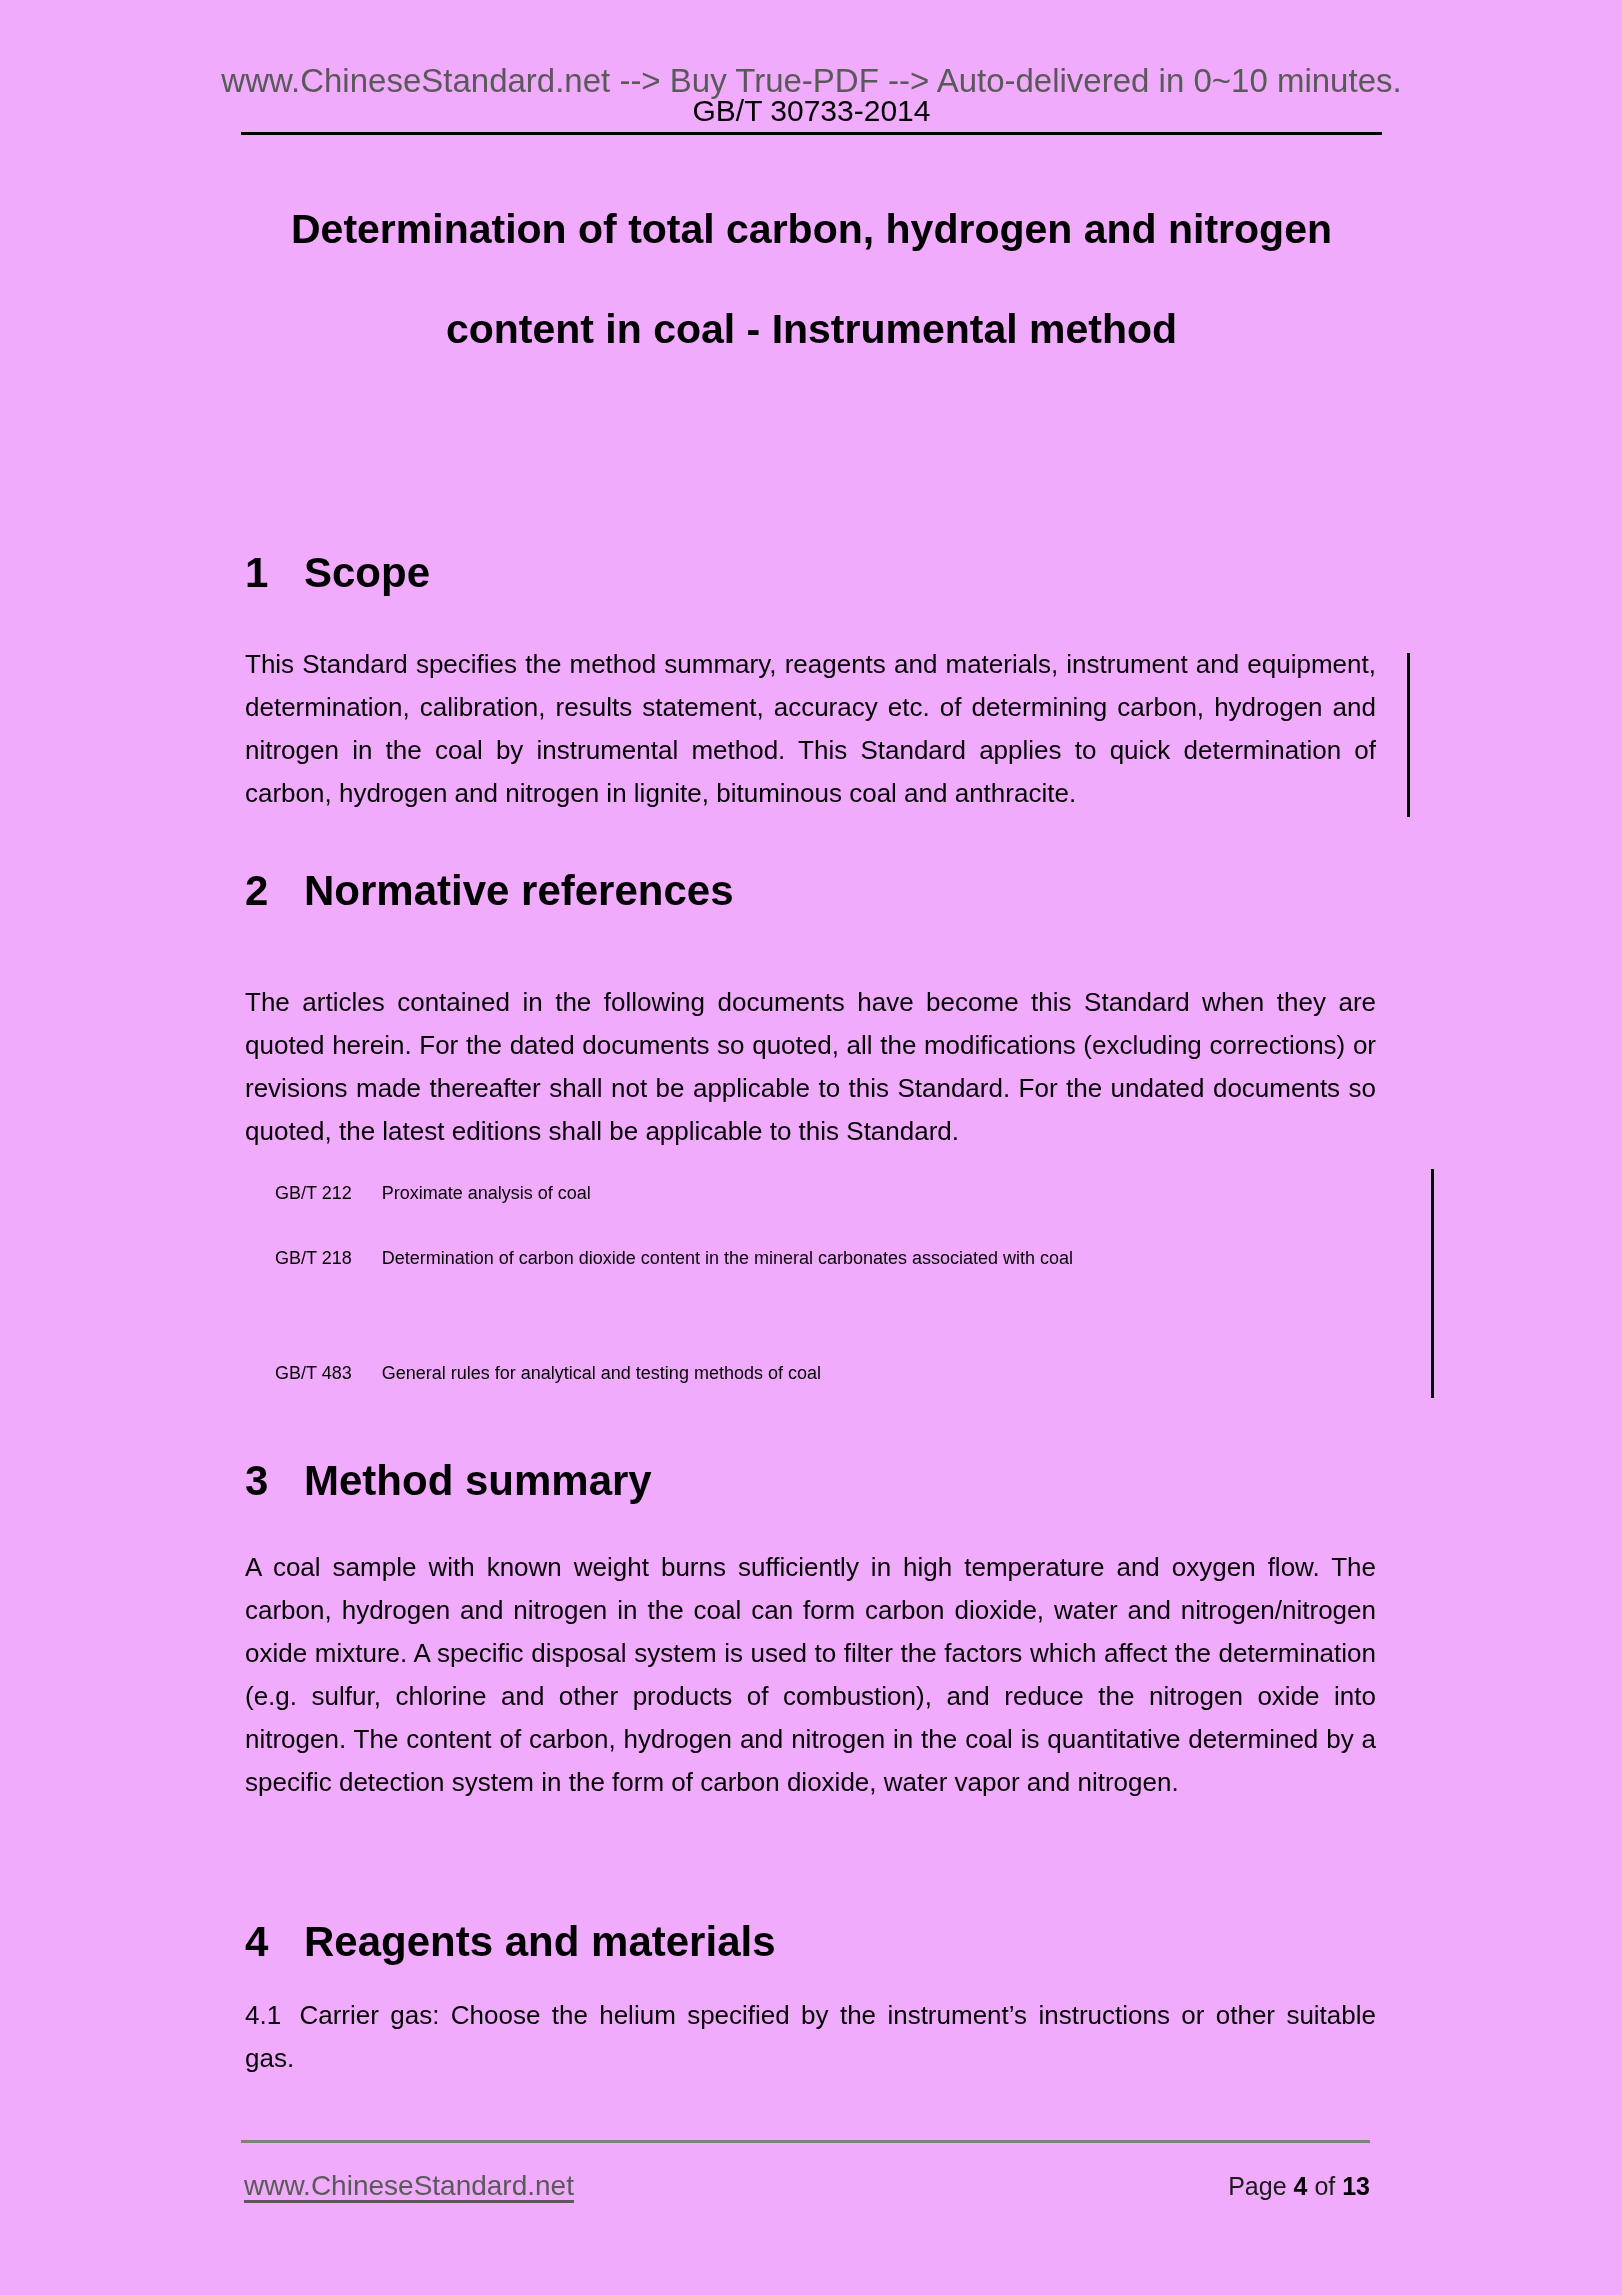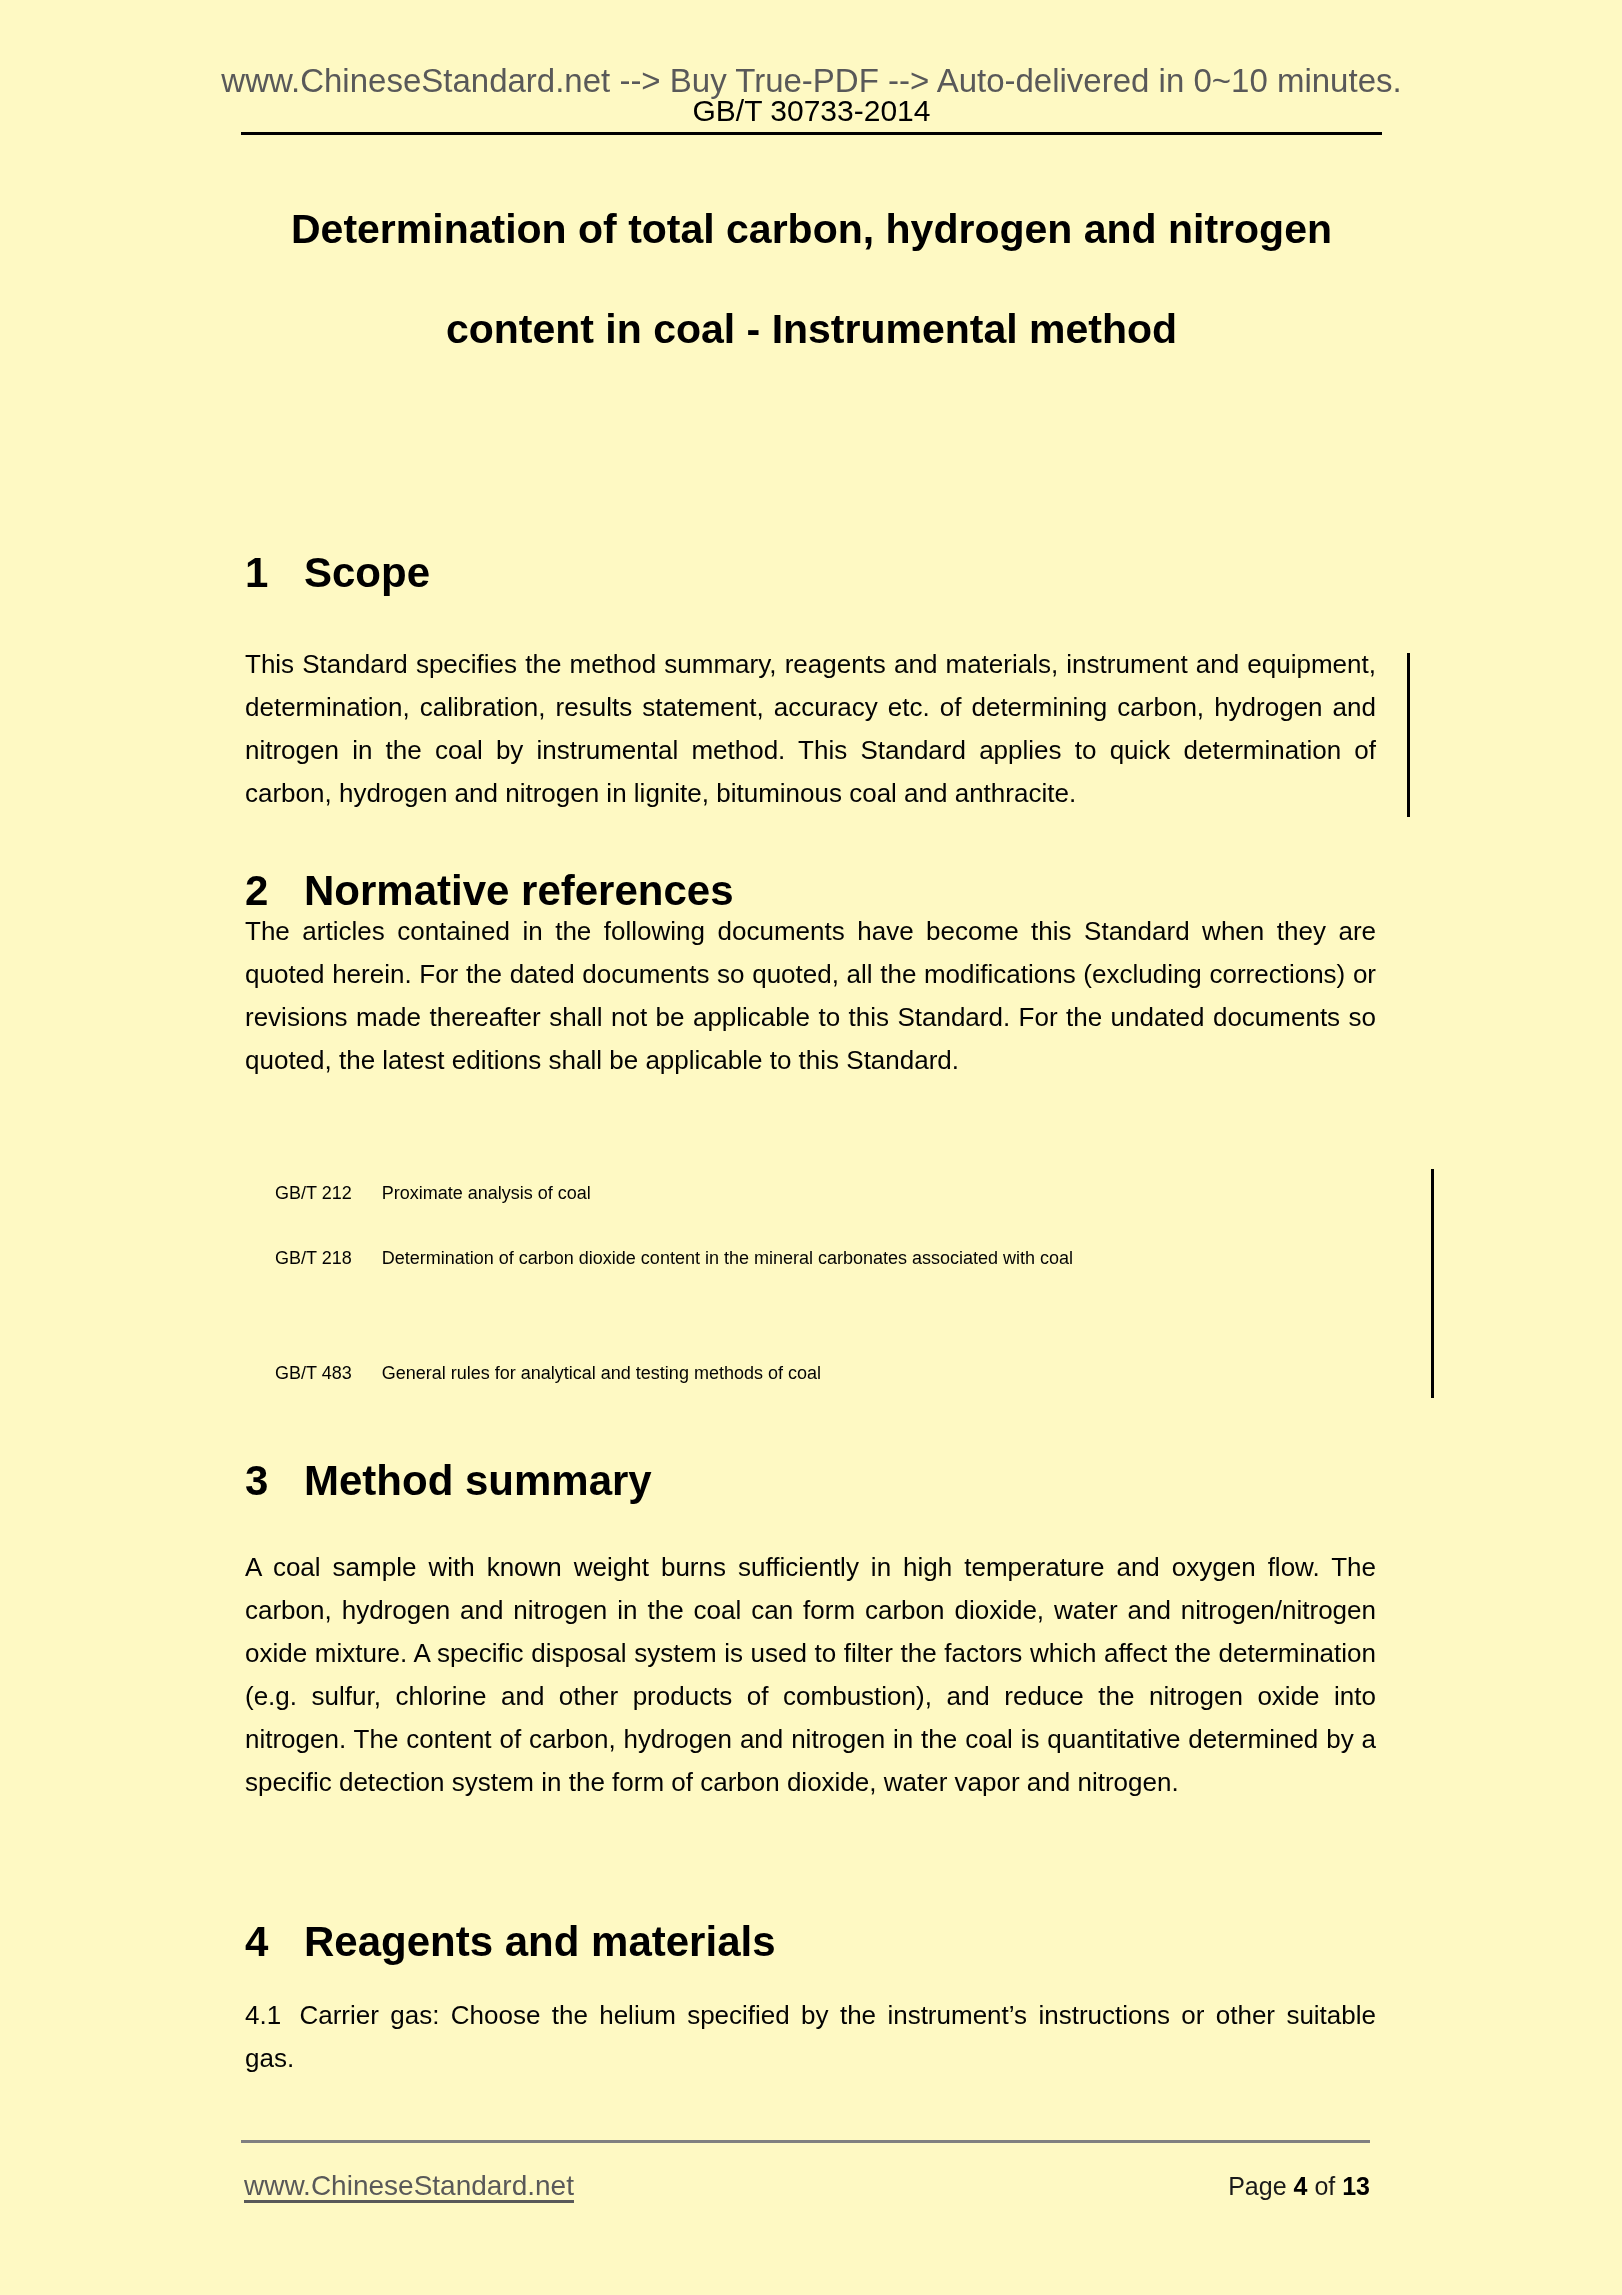--- a/index.html
+++ b/index.html
@@ -1,20 +1,20 @@
 <!DOCTYPE html>
 <html style="font-size:13.3px"><head>
 <meta charset="utf-8">
 <style>
   html,body { margin:0; padding:0; background:#e8e8e8; }
   .page {
     position:relative;
     width:1623px; height:2295px;
     margin:0 auto;
-    background:#fef9c3;
+    background:#f0abfc;
     font-family:"Liberation Sans", sans-serif;
     color:#000;
     overflow:hidden;
   }
   .abs { position:absolute; }
   .center { left:0; width:100%; text-align:center; }
 
   .header-promo {
     top:62px; font-size:33px; line-height:37px; color:#595959;
     letter-spacing:0px; white-space:nowrap;
@@ -42,21 +42,21 @@
   .h-method   { top:1460px; }
   .h-reagents { top:1909px;margin-top:12px; }
 
   .body-par {
     left:245px; width:1131px;
     font-size:26px; line-height:43px;
     text-align:justify; text-justify:inter-word;
     color:#030303;
   }
   .par-scope  { top:643px; }
-  .par-norm   { top:910px; }
+  .par-norm   { top:981px; }
   .par-method { top:1546px; }
   .par-clause { top:1994px; text-align:justify; }
 
   .ref-item {
     left:275px; width:1091px;
     font-size:18px; line-height:43px;
     text-align:justify; text-justify:inter-word;
     color:#030303;
   }
   .ref-1 { top:1172px; }

